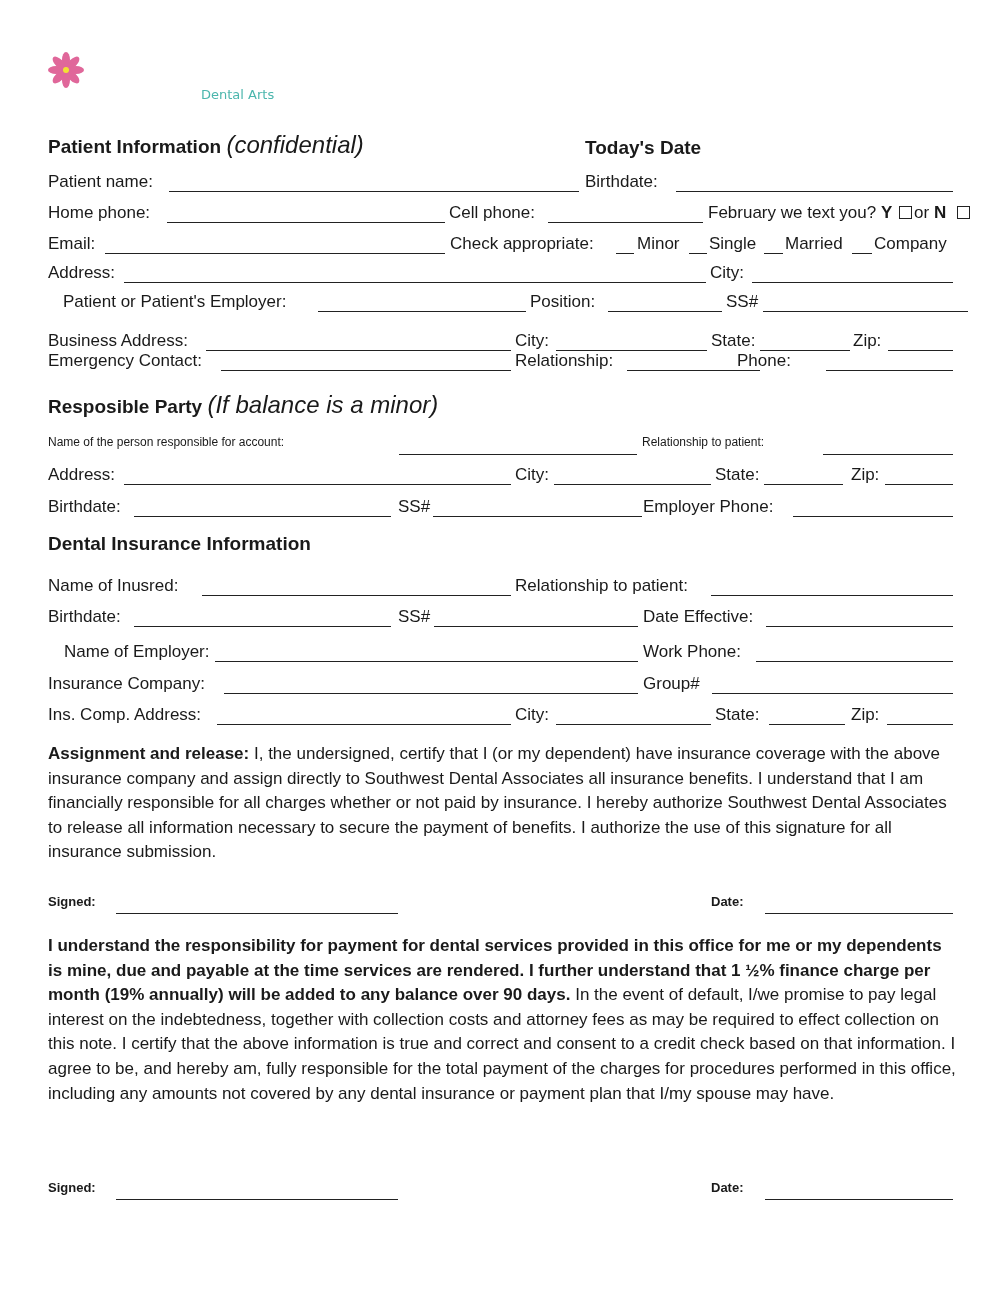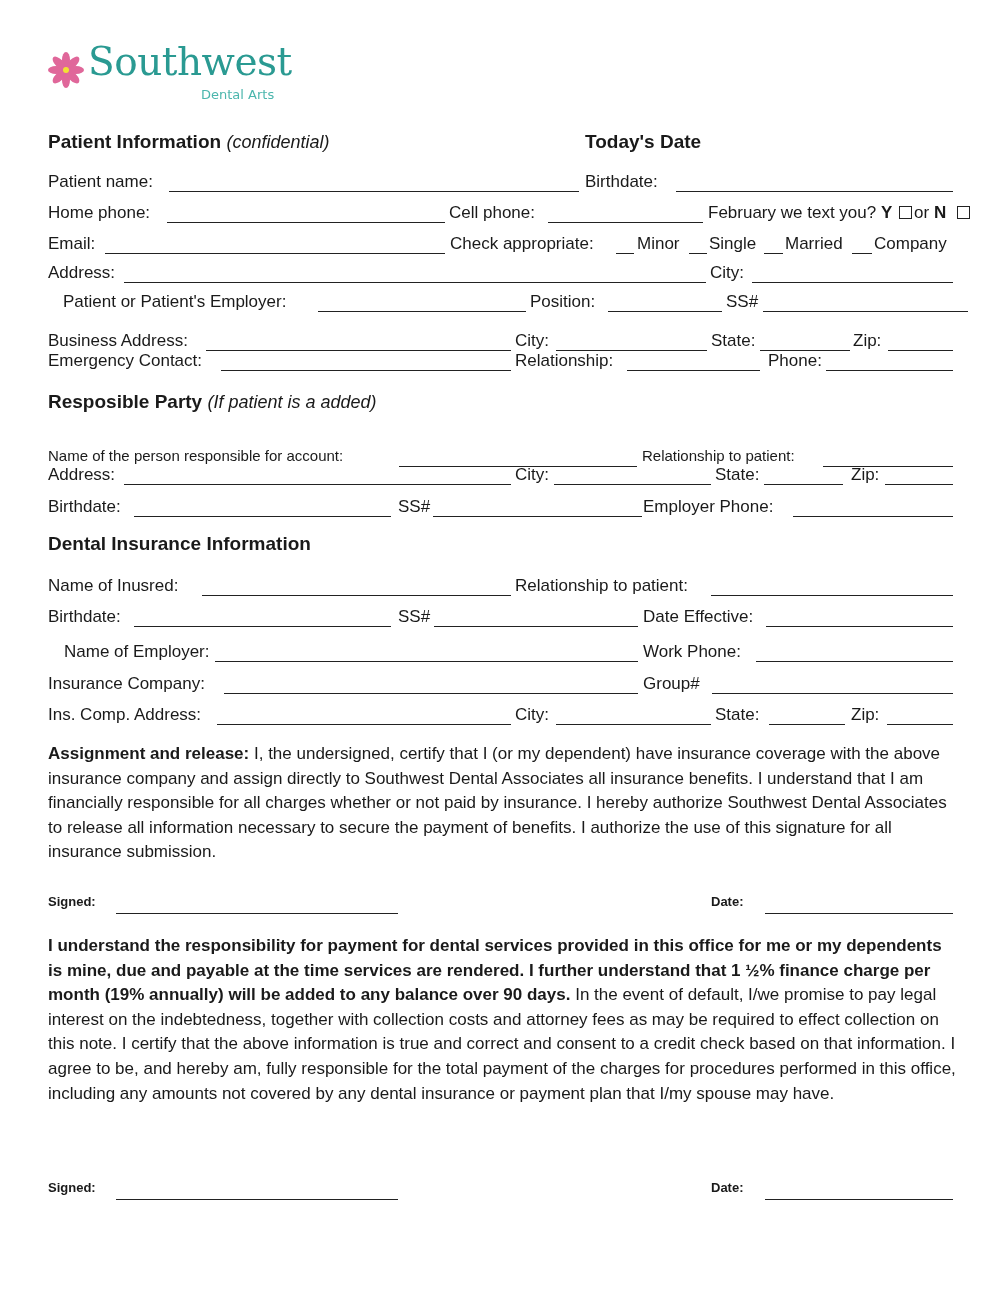--- a/index.html
+++ b/index.html
@@ -4,25 +4,25 @@
 <style>
   html, body { margin:0; padding:0; background:#ffffff; }
   body { width:1000px; height:1300px; position:relative; font-family:"Liberation Sans", "DejaVu Sans", sans-serif; color:#1a1a1a; overflow:hidden; }
   .logo { position:absolute; left:48px; top:50px; height:50px; width:260px; }
   .logo-flower { position:absolute; left:0; top:2px; width:36px; height:36px; }
   .logo-word { position:absolute; left:40px; top:-8px; font-family:"DejaVu Serif", "Liberation Serif", serif; font-size:39px; color:#2a9a92; letter-spacing:-0.5px; line-height:1; }
   .logo-sub { position:absolute; left:153px; top:37px; font-size:13px; color:#4bb6ad; font-family:"DejaVu Sans", sans-serif; }
 
   .abs { position:absolute; white-space:nowrap; }
   .h { font-weight:bold; font-size:19px; }
-  .hi { font-style:italic; font-weight:normal; font-size:18px; }
+  .hi { font-style:italic; font-weight:normal; font-size:24px; }
   .row { position:absolute; left:48px; width:905px; height:24px; font-size:17px; }
   .row .lbl { position:absolute; top:0; white-space:nowrap; }
   .row .ln { position:absolute; top:19px; height:0; border-bottom:1.3px solid #222; }
-  .row.small { font-size:15px;margin-top:12px; }
+  .row.small { font-size:12px; }
   .chk { display:inline-block; width:11px; height:11px; border:1.3px solid #222; vertical-align:-1px; margin:0 2px; }
   .para { position:absolute; left:48px; width:910px; font-size:17px; line-height:24.6px; }
   .sig { position:absolute; font-size:13px; font-weight:bold; white-space:nowrap; }
   .sigln { position:absolute; border-bottom:1.3px solid #222; height:0; }
 </style>
 </head>
 <body>
 
 <div class="logo">
   <svg class="logo-flower" viewBox="0 0 36 36">
@@ -31,29 +31,28 @@
       <ellipse cx="0" cy="-10" rx="4" ry="8" transform="rotate(45)"></ellipse>
       <ellipse cx="0" cy="-10" rx="4" ry="8" transform="rotate(90)"></ellipse>
       <ellipse cx="0" cy="-10" rx="4" ry="8" transform="rotate(135)"></ellipse>
       <ellipse cx="0" cy="-10" rx="4" ry="8" transform="rotate(180)"></ellipse>
       <ellipse cx="0" cy="-10" rx="4" ry="8" transform="rotate(225)"></ellipse>
       <ellipse cx="0" cy="-10" rx="4" ry="8" transform="rotate(270)"></ellipse>
       <ellipse cx="0" cy="-10" rx="4" ry="8" transform="rotate(315)"></ellipse>
       <circle cx="0" cy="0" r="3" fill="#f2e133"></circle>
     </g>
   </svg>
-  <span class="logo-word">Southwest</span>
   <span class="logo-sub">Dental Arts</span>
 </div>
 
 <div class="abs h" style="left:48px;top:131px;">
   <span>Patient Information</span>
   <span class="hi">(confidential)</span>
 </div>
-<div class="abs h" style="left:585px;top:131px;">Today's Date</div>
+<div class="abs h" style="left:585px;top:137px;">Today's Date</div>
 
 <div class="row" style="top:172px;">
   <span class="lbl" style="left:0">Patient name:</span>
   <span class="ln" style="left:121px;width:410px"></span>
   <span class="lbl" style="left:537px">Birthdate:</span>
   <span class="ln" style="left:628px;width:277px"></span>
 </div>
 
 <div class="row" style="top:203px;">
   <span class="lbl" style="left:0">Home phone:</span>
@@ -108,27 +107,27 @@
   <span class="ln" style="left:712px;width:90px"></span>
   <span class="lbl" style="left:805px">Zip:</span>
   <span class="ln" style="left:840px;width:65px"></span>
 </div>
 
 <div class="row" style="top:351px;">
   <span class="lbl" style="left:0">Emergency Contact:</span>
   <span class="ln" style="left:173px;width:290px"></span>
   <span class="lbl" style="left:467px">Relationship:</span>
   <span class="ln" style="left:579px;width:133px"></span>
-  <span class="lbl" style="left:720px">Phone:</span>
+  <span class="lbl" style="left:689px">Phone:</span>
   <span class="ln" style="left:778px;width:127px"></span>
 </div>
 
 <div class="abs h" style="left:48px;top:391px;">
   <span>Resposible Party</span>
-  <span class="hi">(If patient is a added)</span>
+  <span class="hi">(If balance is a minor)</span>
 </div>
 
 <div class="row small" style="top:435px;">
   <span class="lbl" style="left:0">Name of the person responsible for account:</span>
   <span class="ln" style="left:351px;width:238px"></span>
   <span class="lbl" style="left:594px">Relationship to patient:</span>
   <span class="ln" style="left:775px;width:130px"></span>
 </div>
 
 <div class="row" style="top:465px;">

